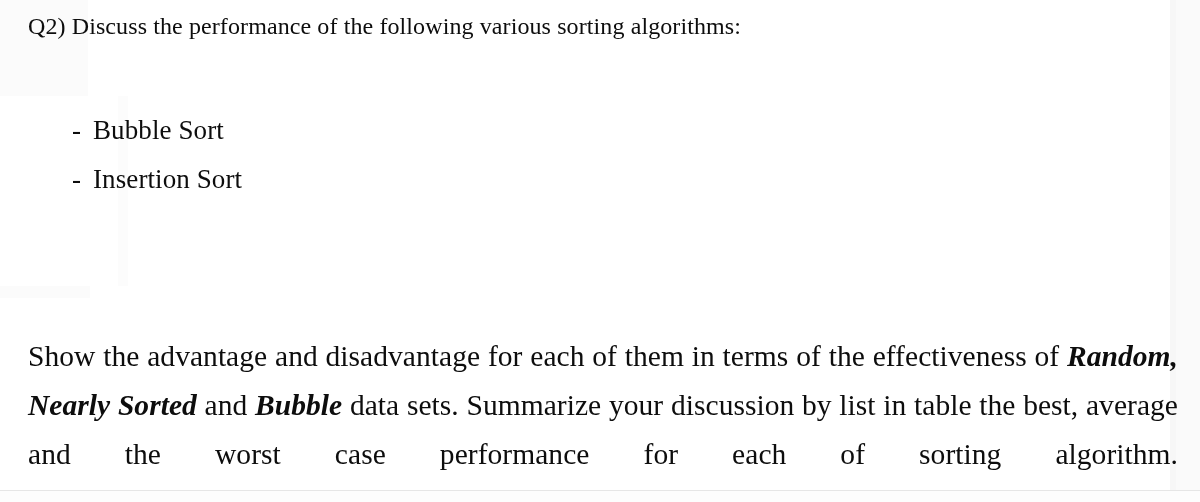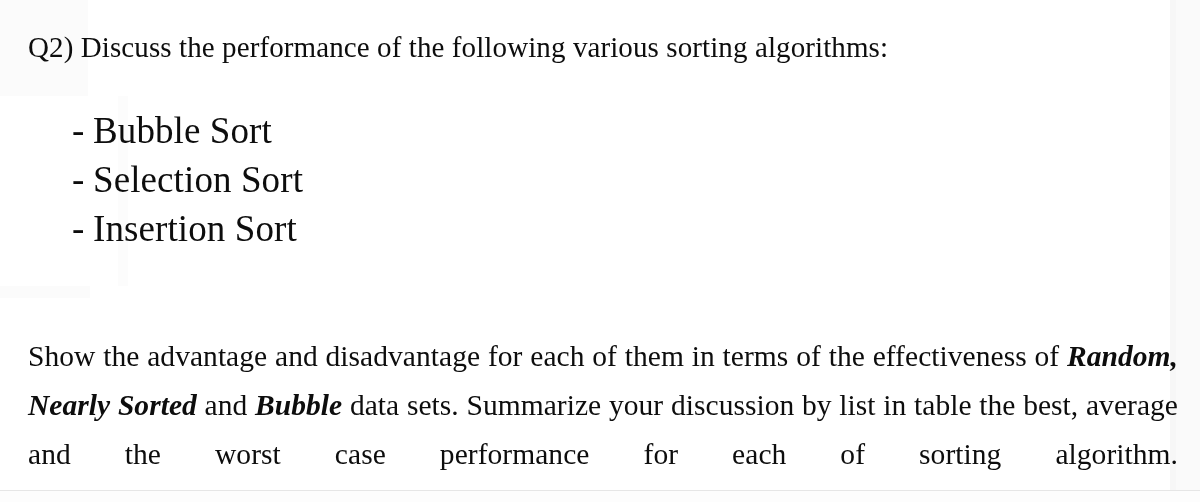--- a/index.html
+++ b/index.html
@@ -80,39 +80,39 @@
   .content {
     position: absolute;
     left: 0;
     top: 0;
     width: 1200px;
   }
 
   .q-line {
     position: absolute;
     left: 28px;
-    top: 26px;
+    top: 5px;
     width: 1150px;
-    font-size: 29px;
+    font-size: 24px;
     line-height: 42px;
     white-space: nowrap;
     letter-spacing: 0.1px;
   }
 
   .algo-list {
     position: absolute;
     left: 72px;
     top: 106px;
     width: 600px;
     list-style: none;
     margin: 0;
     padding: 0;
   }
   .algo-list li {
-    font-size: 37px;
+    font-size: 27px;
     line-height: 49px;
     white-space: nowrap;
     letter-spacing: 0.1px;
   }
   .dash {
     display: inline-block;
     width: 21px;
   }
 
   .para {
@@ -147,21 +147,20 @@
   <div class="tone-e"></div>
   <div class="tone-f"></div>
 </div>
 
 <div class="content">
 
   <div class="q-line">Q2) Discuss the performance of the following various sorting algorithms:</div>
 
   <ul class="algo-list">
     <li><span class="dash">-</span><span>Bubble Sort</span></li>
-    <li><span class="dash">-</span><span>Selection Sort</span></li>
     <li><span class="dash">-</span><span>Insertion Sort</span></li>
   </ul>
 
   <p class="para"><span>Show the advantage and disadvantage for each of them in terms of the effectiveness of </span><span class="bi">Random, Nearly Sorted</span><span> and </span><span class="bi">Bubble</span><span> data sets. Summarize your discussion by list in table the best, average and the worst case performance for each of sorting algorithm.</span></p>
 
 </div>
 
 <div class="bottom-rule"></div>
 <div class="bottom-strip"></div>
 

